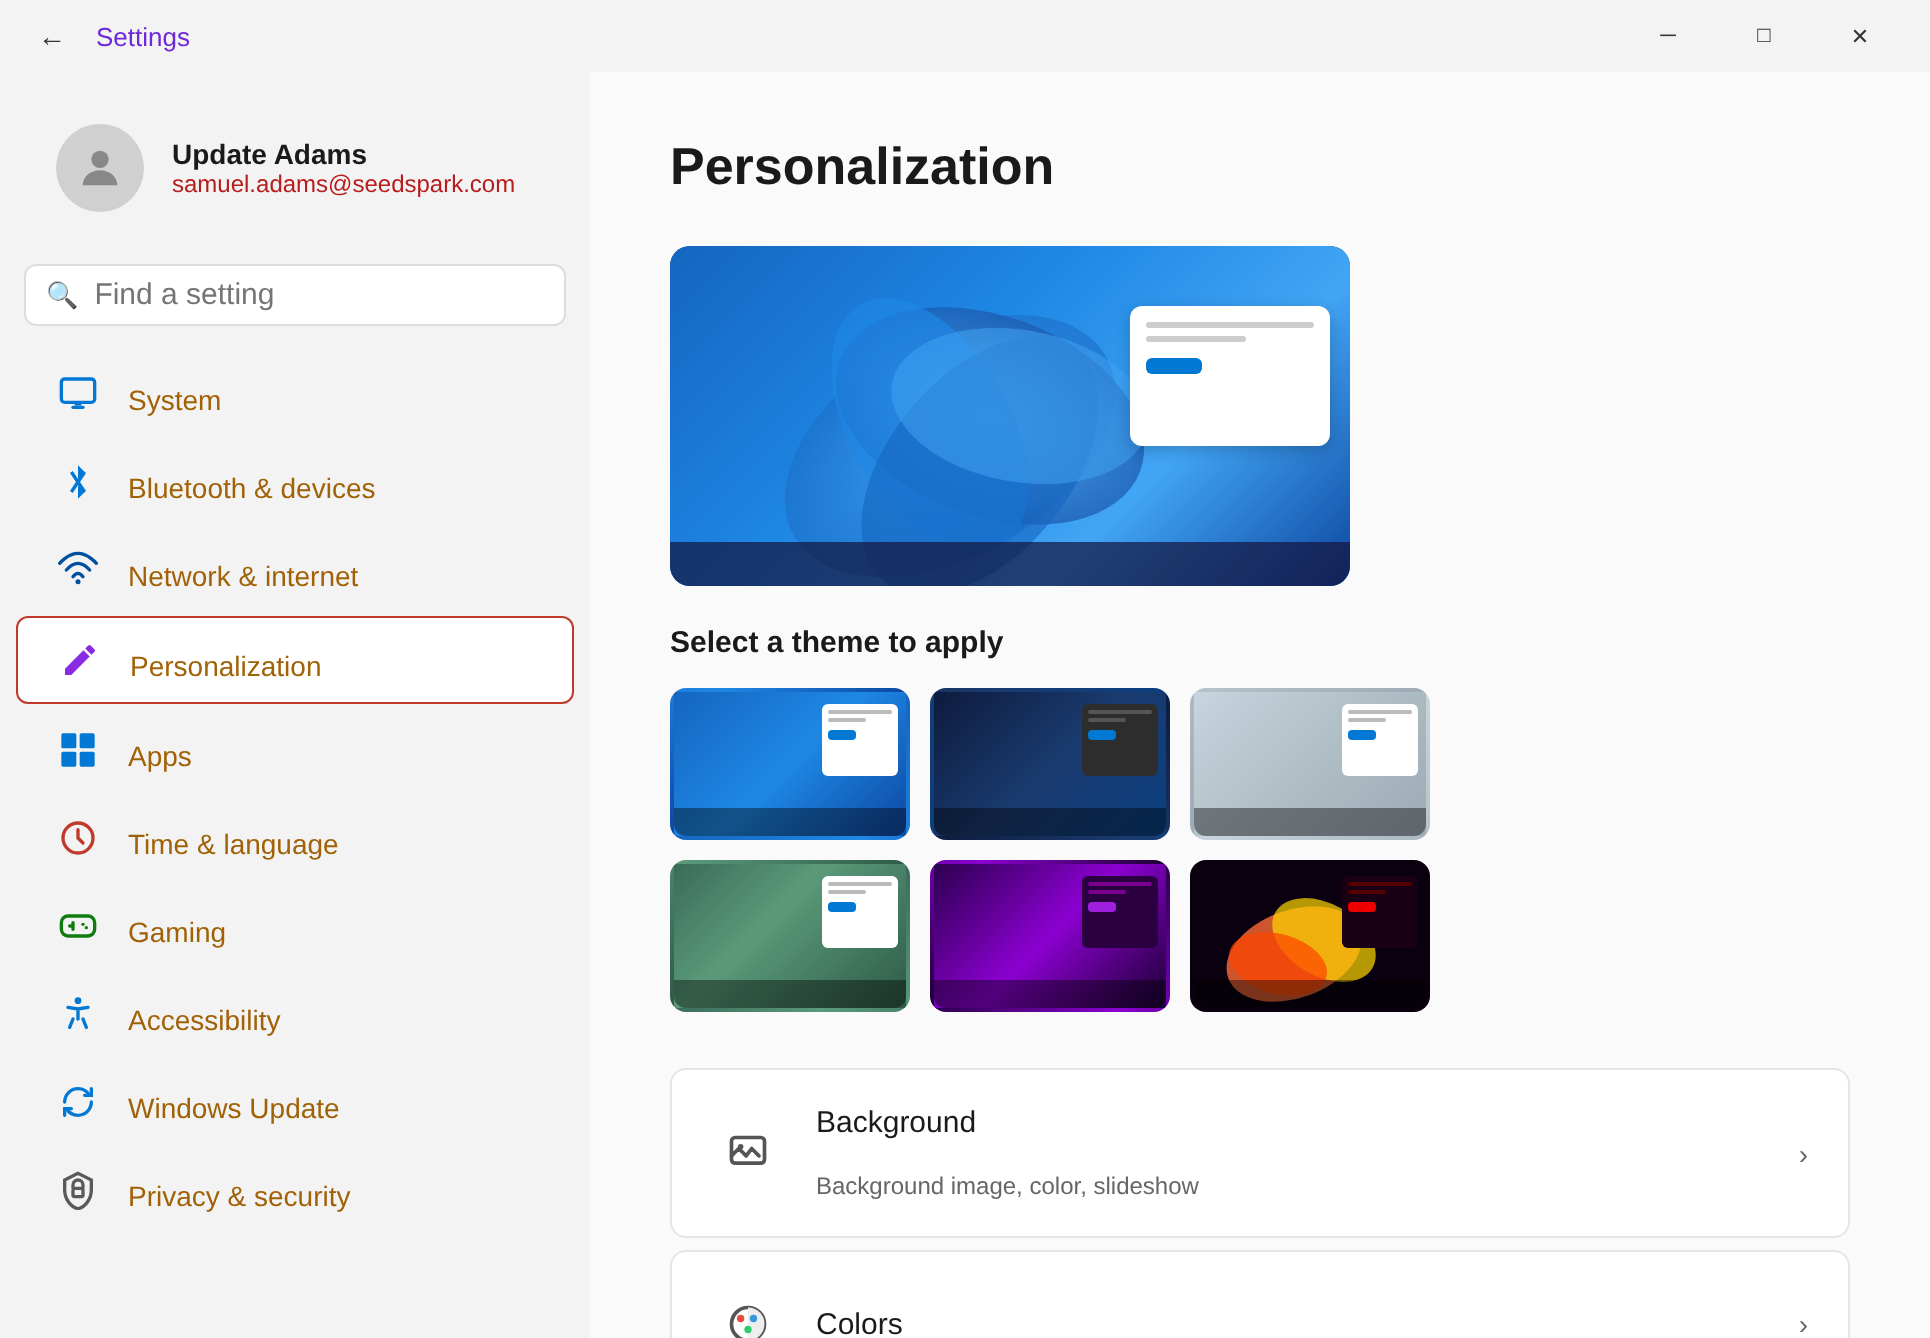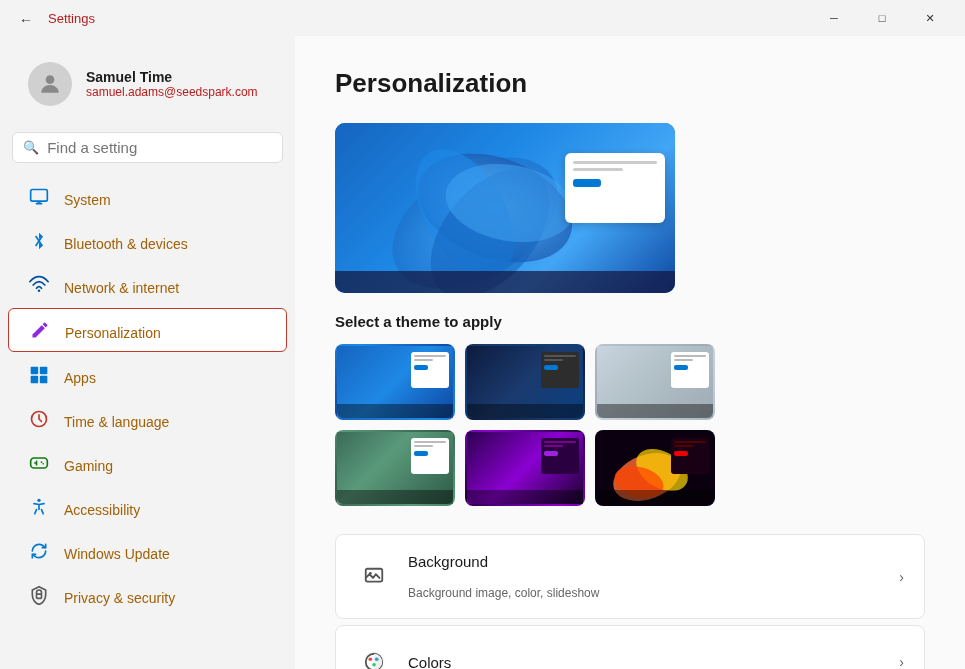--- a/index.html
+++ b/index.html
@@ -30,21 +30,21 @@
     .title-bar-back {
       width: 28px; height: 28px;
       border-radius: 4px;
       display: flex; align-items: center; justify-content: center;
       cursor: pointer;
       color: #333;
       font-size: 14px;
     }
     .title-bar-title {
       font-size: 13px;
-      color: #b91c1c;
+      color: #6d28d9;
     }
     .title-bar-controls {
       display: flex;
       align-items: center;
       gap: 2px;
     }
     .title-btn {
       width: 46px; height: 32px;
       display: flex; align-items: center; justify-content: center;
       cursor: pointer;
@@ -269,21 +269,21 @@
   <div class="sidebar">
 
     <div class="user-card">
       <div class="user-avatar">
         <svg width="26" height="26" viewBox="0 0 24 24" fill="none">
           <circle cx="12" cy="8" r="4" fill="#888"></circle>
           <path d="M4 20c0-4 3.6-7 8-7s8 3 8 7" fill="#888"></path>
         </svg>
       </div>
       <div>
-        <div class="user-name">Samuel Time</div>
+        <div class="user-name">Update Adams</div>
         <div class="user-email">samuel.adams@seedspark.com</div>
       </div>
     </div>
 
     <div class="search-box">
       <span class="search-icon-wrap">🔍</span>
       <input type="text" placeholder="Find a setting" style="">
     </div>
 
     <div class="nav-item">

